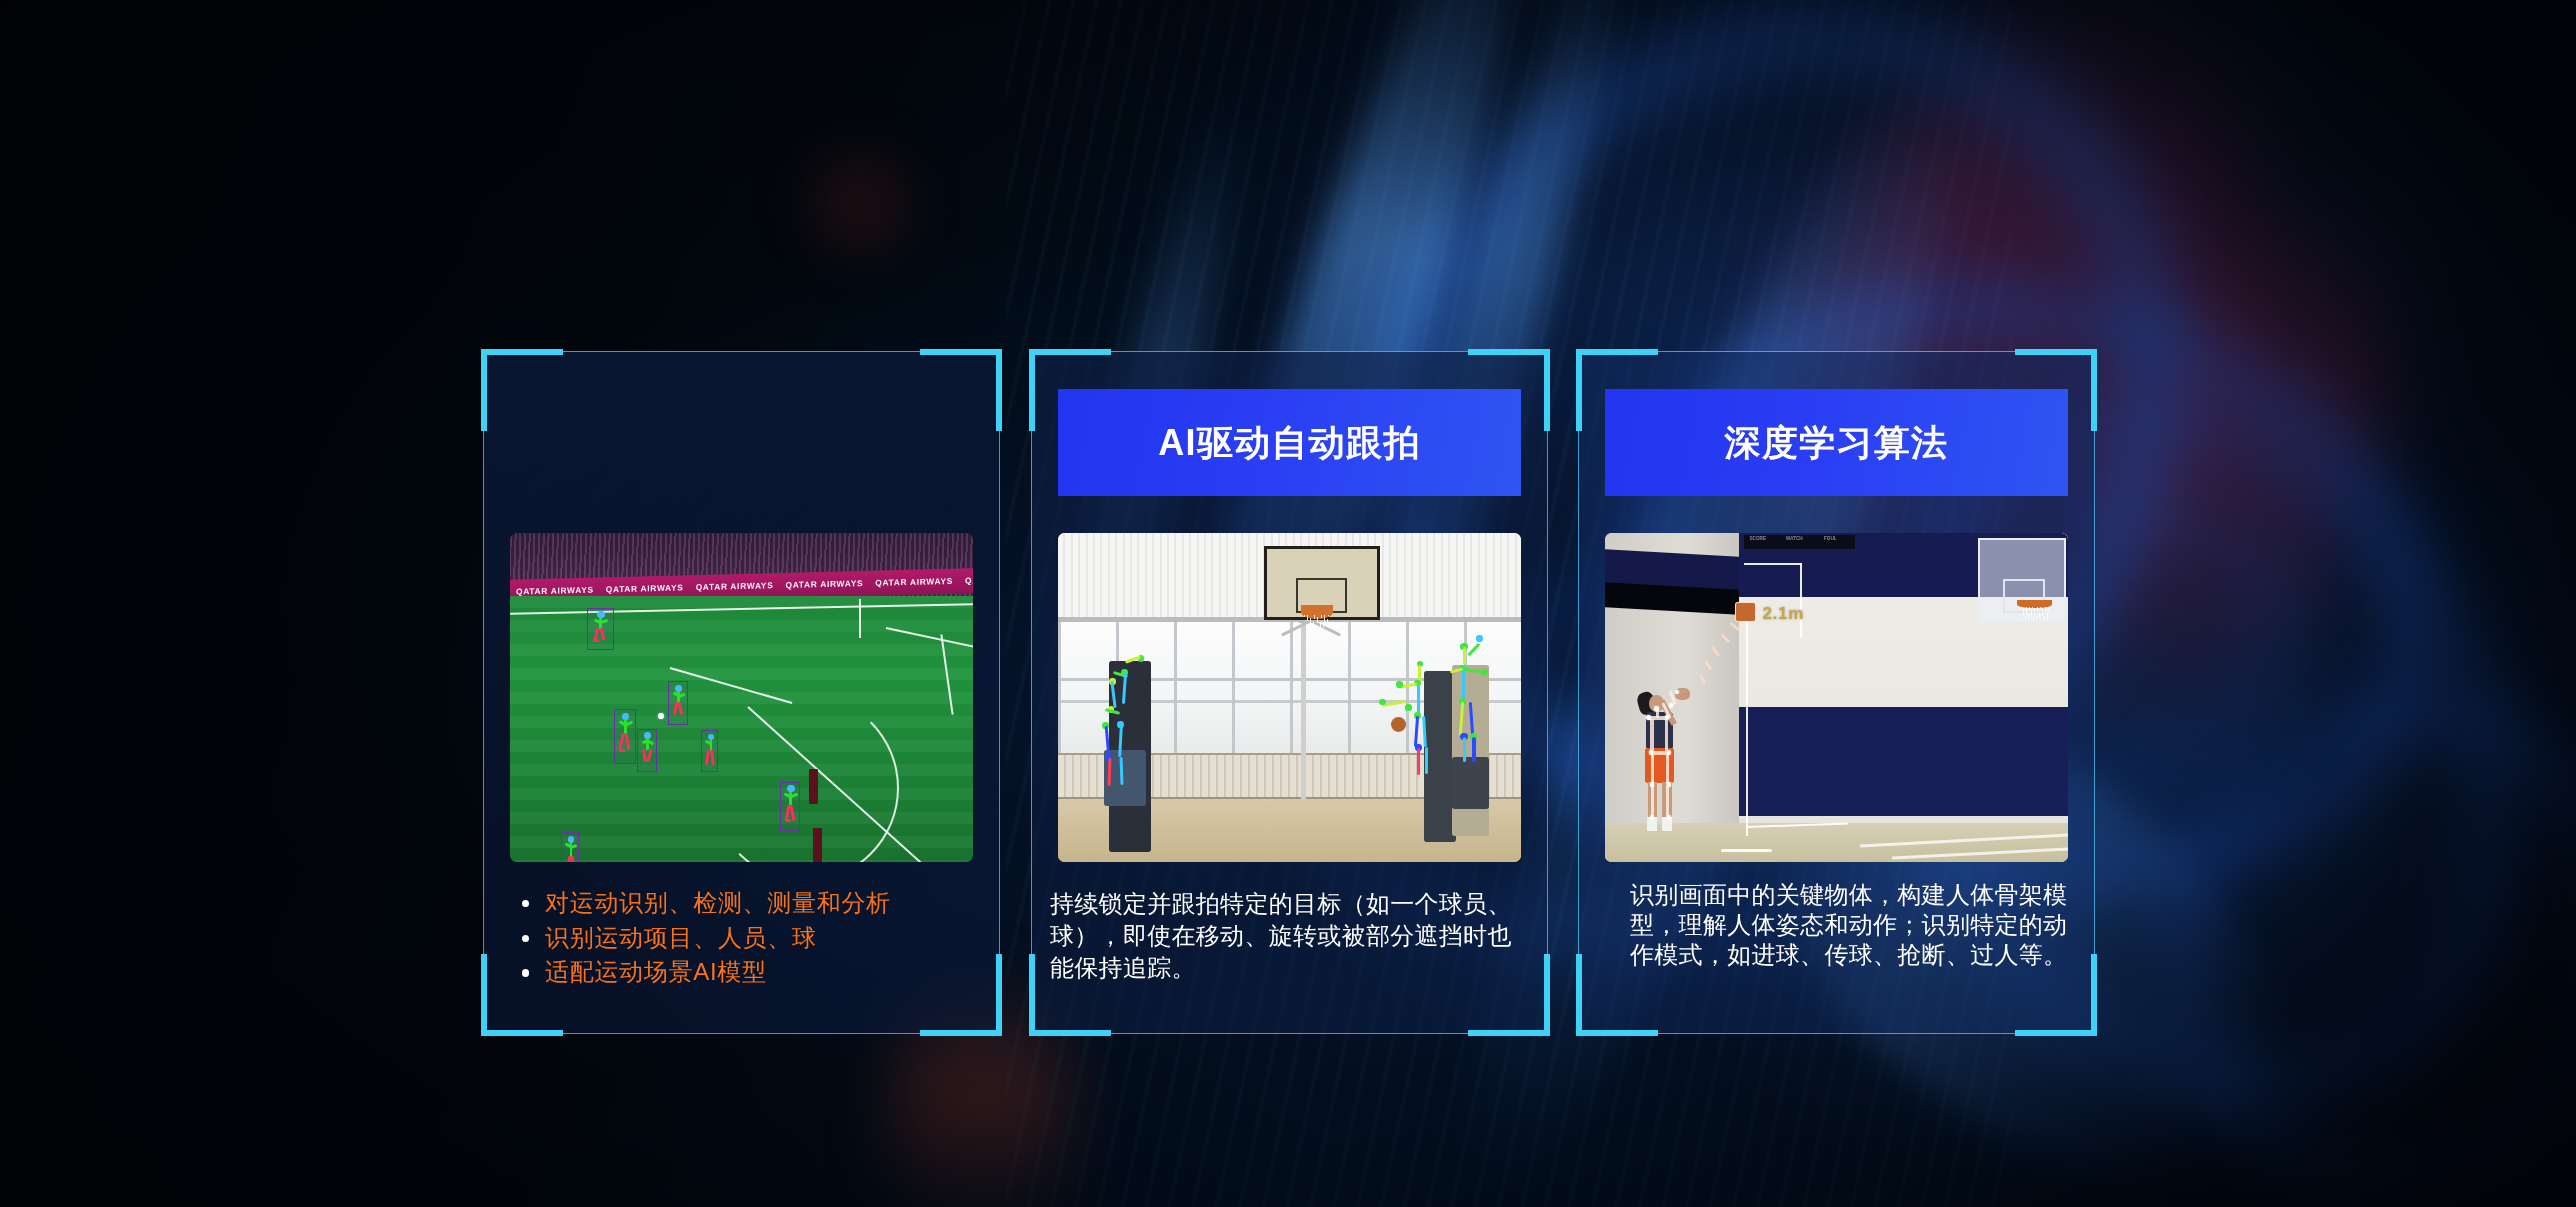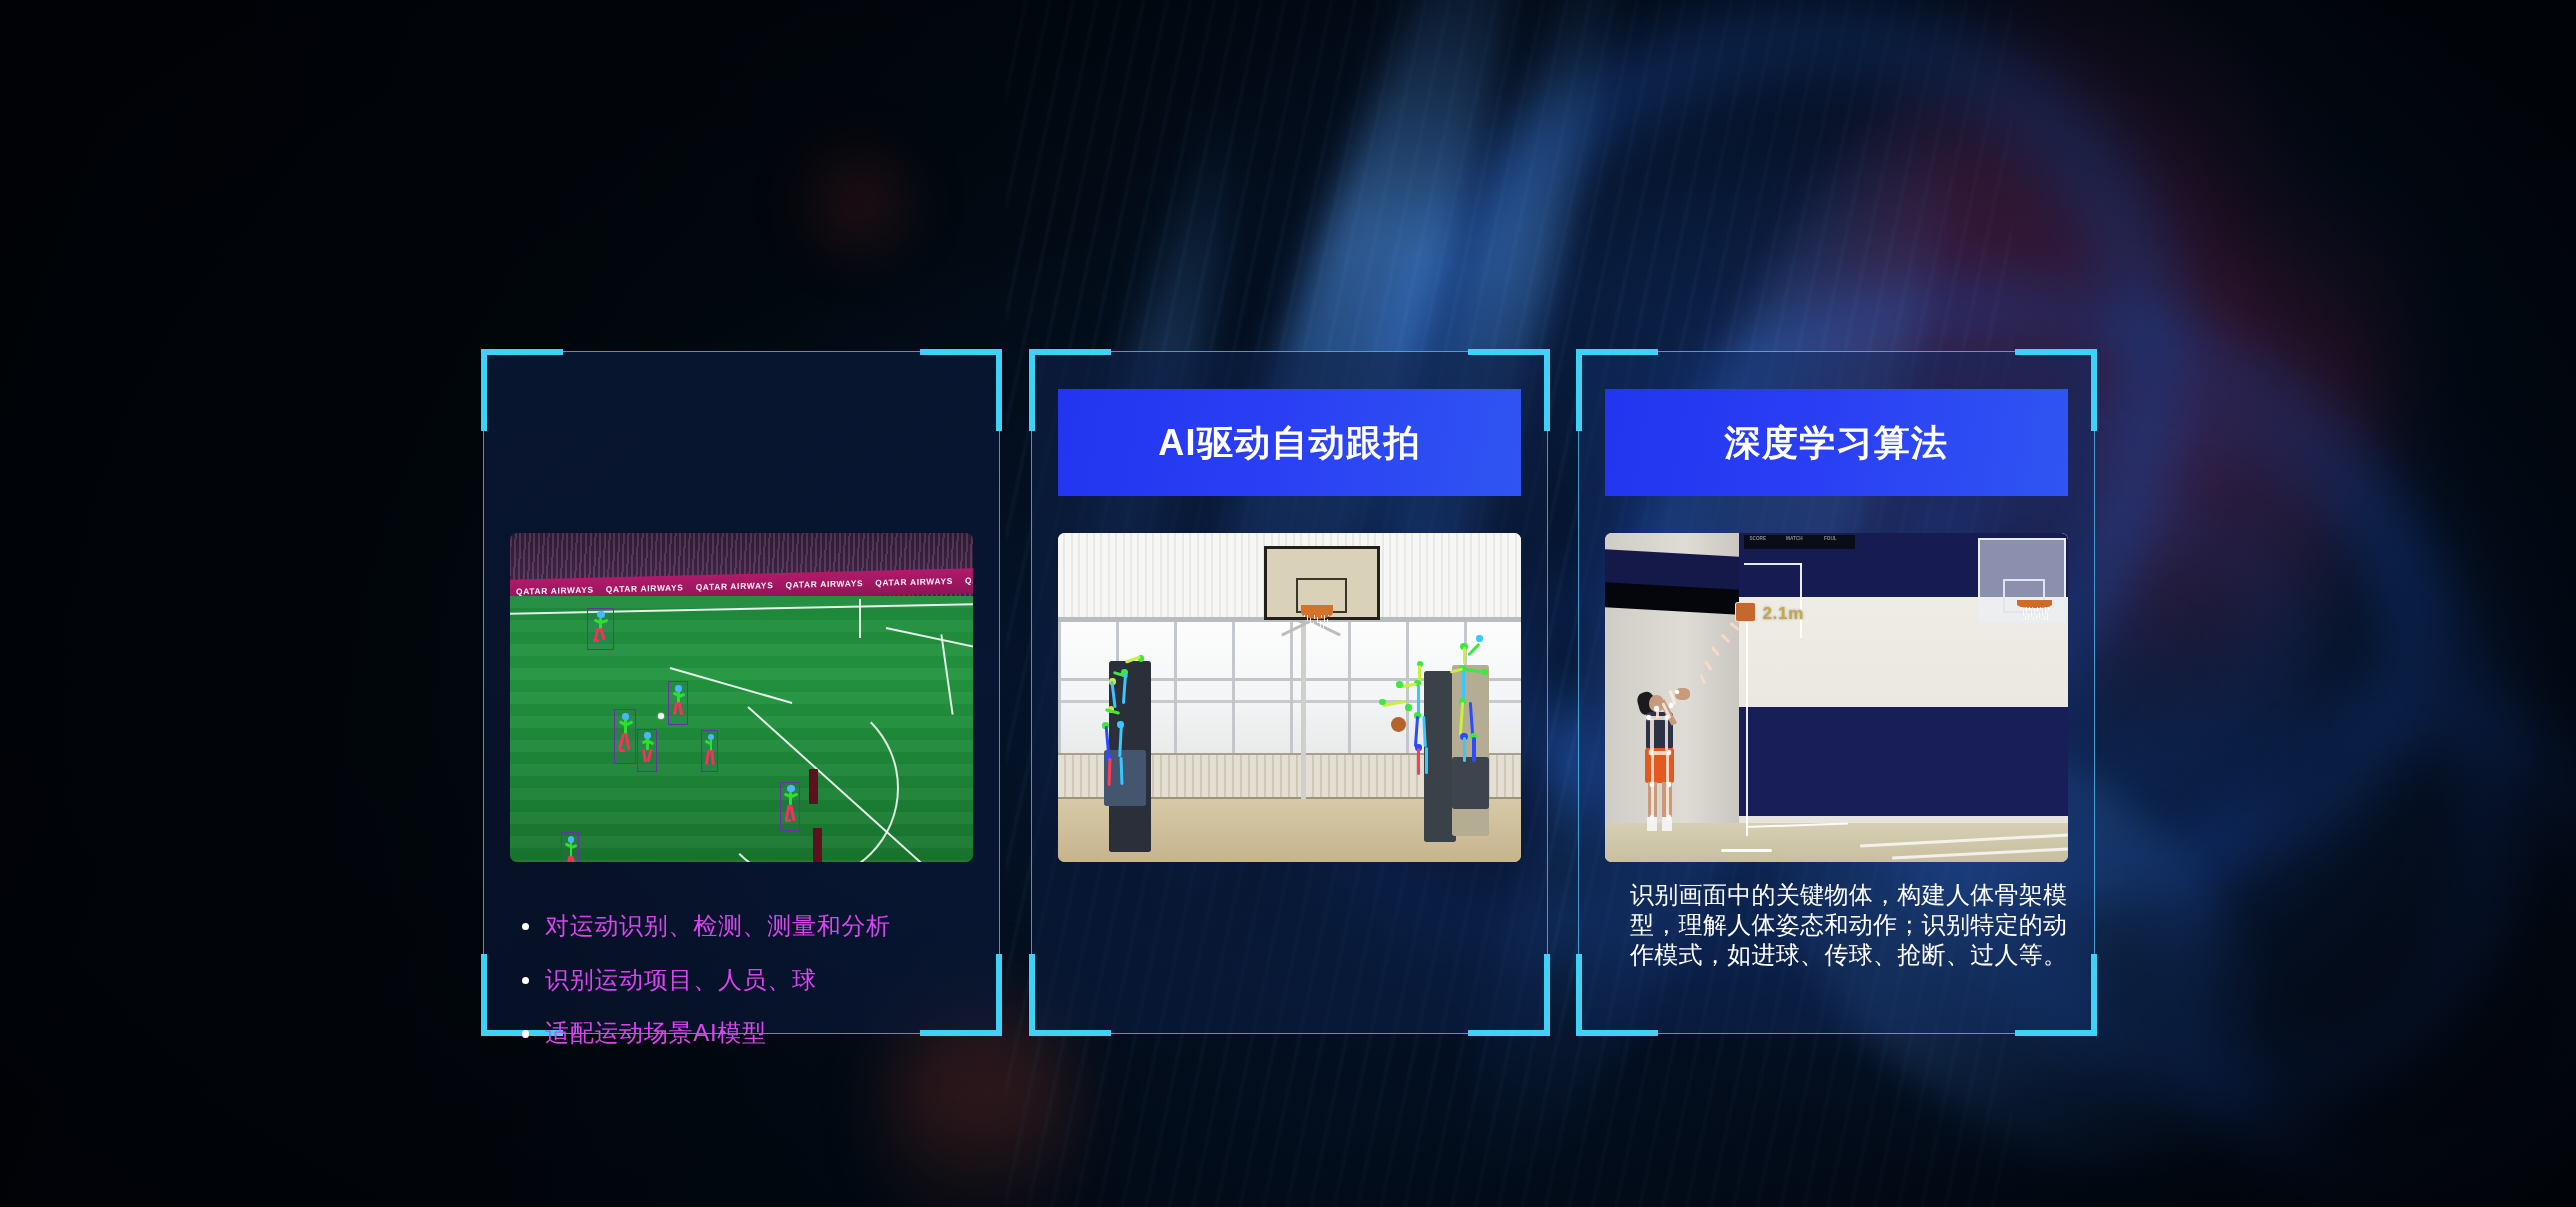--- a/index.html
+++ b/index.html
@@ -162,22 +162,22 @@
   
   .card-media {
     position:absolute; left:27px; top:182px; width:463px; height:329px;
     border-radius:6.7px; overflow:hidden; background:#0a1020;
   }
 
   
   .card-body { position:absolute; left:27px; top:537px; width:470px; }
   .bullets { list-style:none; }
   .bullets li {
-    position:relative; color:#d946ef; font-size:24px; line-height:1.28;
-    padding-left:35px; margin-bottom:4px; letter-spacing:0.7px; white-space:nowrap;margin-top:23px;
+    position:relative; color:#f97316; font-size:24px; line-height:1.28;
+    padding-left:35px; margin-bottom:4px; letter-spacing:0.7px; white-space:nowrap;
   }
   .bullets li::before {
     content:""; position:absolute; left:12px; top:12px;
     width:7.4px; height:7.4px; border-radius:50%; background:#ffffff;
   }
   .para {
     color:#ffffff; font-size:24px; line-height:1.33; letter-spacing:0.3px;
   }
   .card-2 .card-body { left:19px; width:482px; }
   .card-3 .card-body { left:19px; top:529px; width:482px; }
@@ -573,20 +573,23 @@
 
         <div class="gy-sk" style="left:70%;top:50%;width:12%;height:22%;">
           <i style="left:0px;top:4px;width:24px;height:3.4px;background:#c9f03a;transform:rotate(-10deg);"></i>
           <b style="left:-2.7px;top:1.3px;width:6.7px;height:6.7px;background:#3ee83e;"></b>
           <b style="left:23px;top:6.7px;width:6.7px;height:6.7px;background:#3ee83e;"></b>
         </div>
         <div class="gy-person" style="left:72%;top:56%;width:14.8px;height:14.8px;border-radius:50%;background:#b4632a;"></div>
       </div>
     </div>
 
+    <div class="card-body">
+      <p class="para">持续锁定并跟拍特定的目标（如一个球员、球），即使在移动、旋转或被部分遮挡时也能保持追踪。</p>
+    </div>
   </div>
 
   <div class="card card-3">
     <div class="card-panel"></div>
     <div class="card-border"></div>
     <div class="corner c-tl">
         <i class="h"></i>
         <i class="v"></i>
       </div>
     <div class="corner c-tr">

